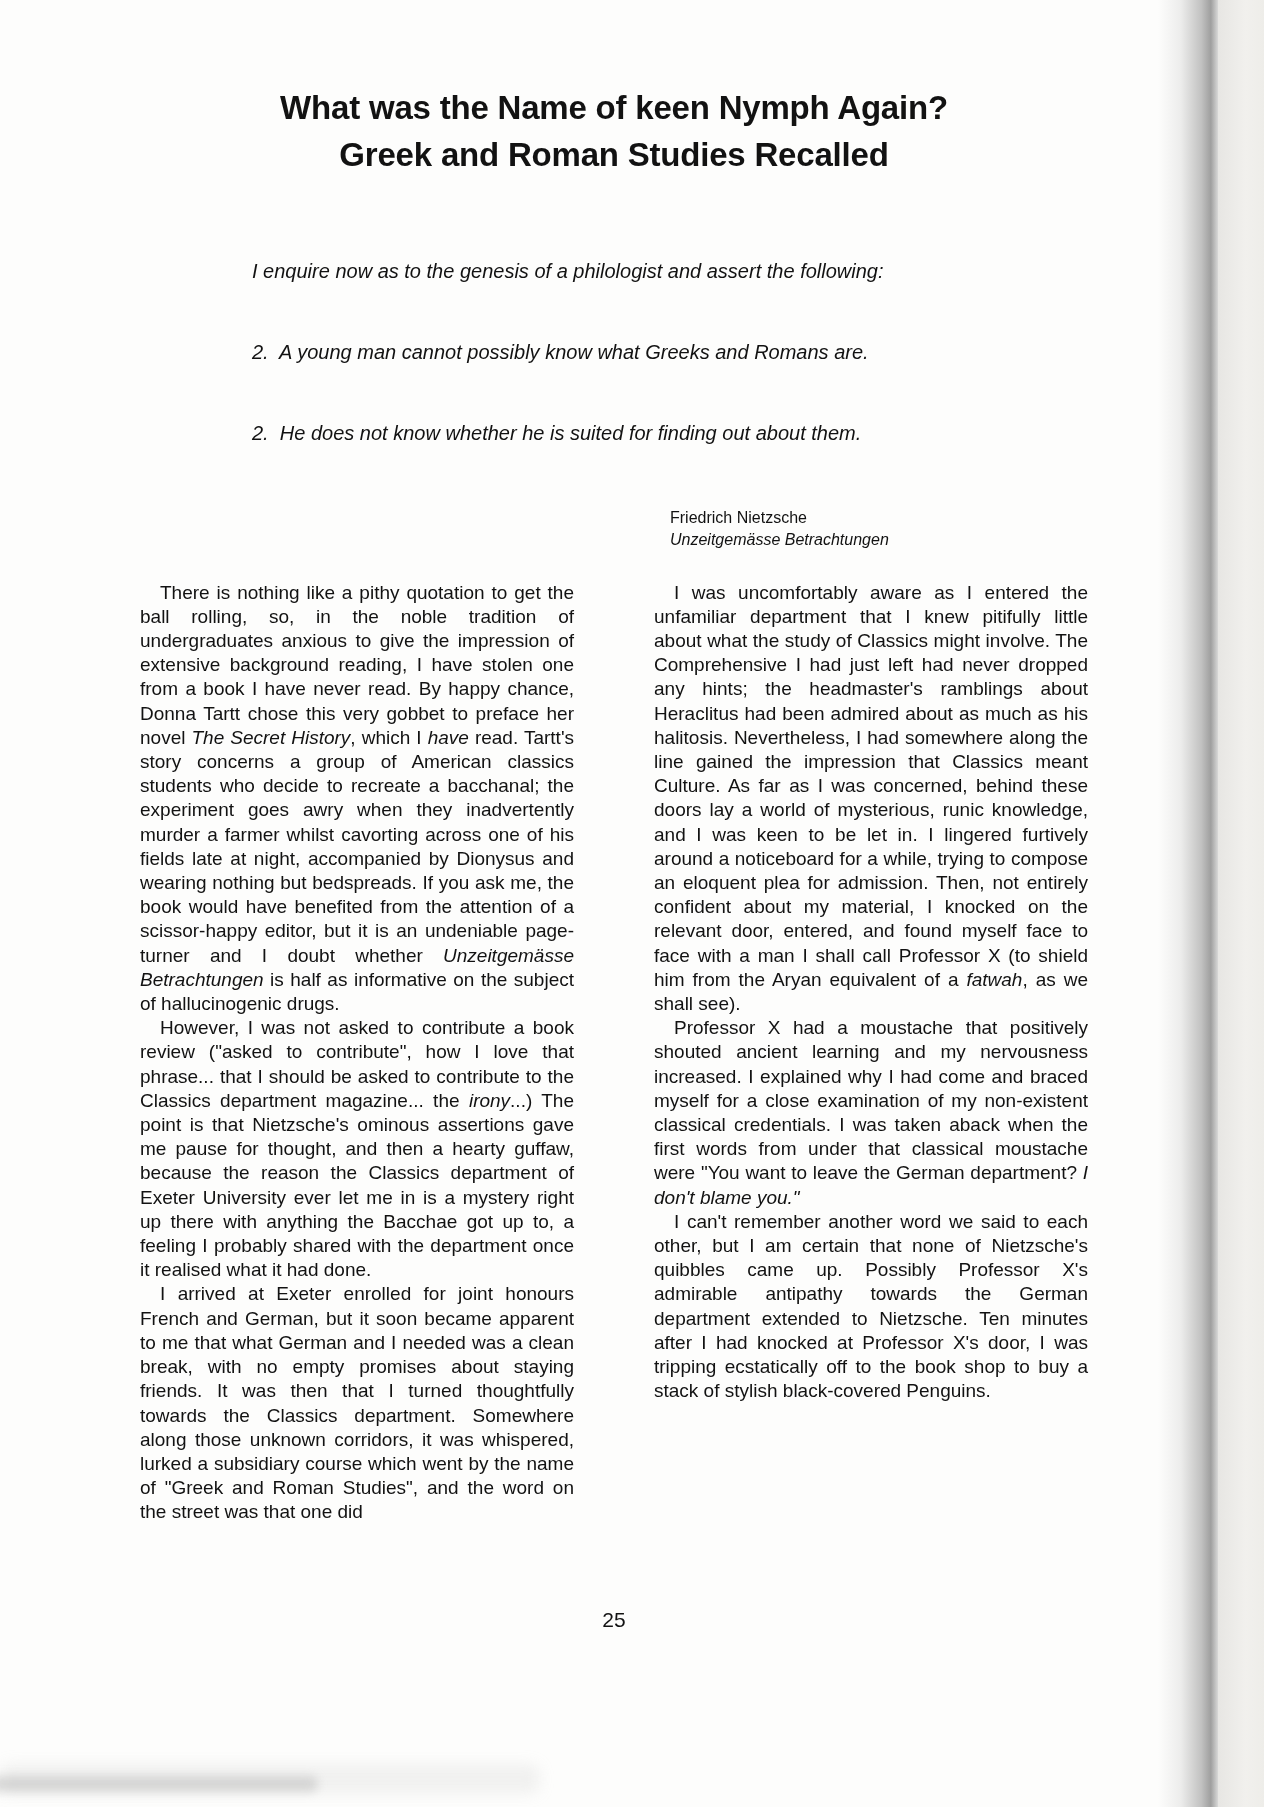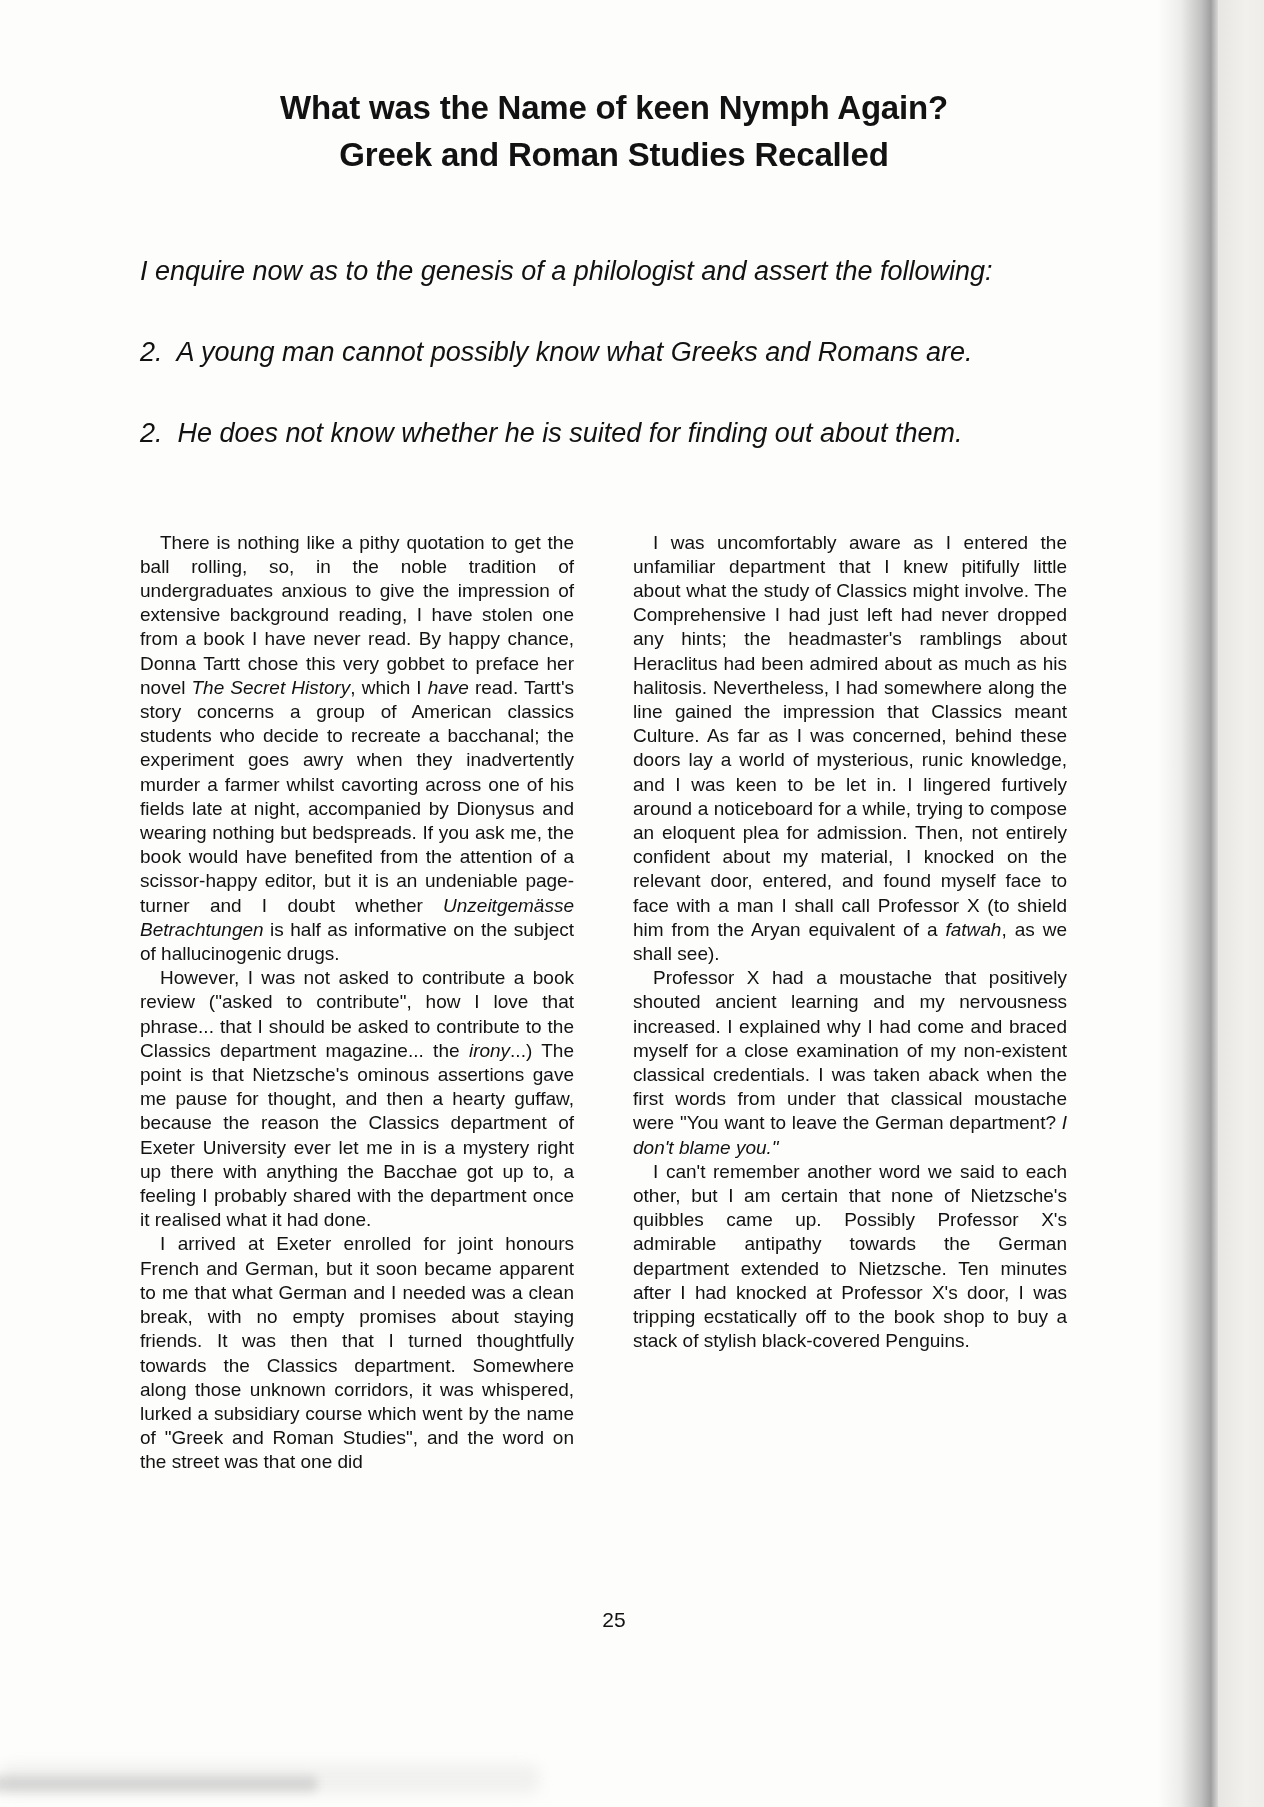--- a/index.html
+++ b/index.html
@@ -45,28 +45,28 @@
     letter-spacing:-0.2px;
   }
   .conjunction{
     font-size:33px;font-weight:bold;font-style:italic;margin-top:10px;
   }
   .subtitle{
     font-size:33px;font-weight:bold;margin-top:8px;letter-spacing:-0.2px;
   }
   .byline{font-size:24px;font-weight:bold;margin-top:6px;}
   .epigraph{
-    margin-top:30px;
-    font-style:italic;font-size:27px;line-height:27px;
+    margin-top:30px;margin-left:112px;
+    font-style:italic;font-size:20px;line-height:27px;
     white-space:pre-wrap;
   }
   .attribution{margin-left:530px;margin-top:6px;font-size:16px;line-height:22px;}
   .attribution .source{font-style:italic;}
   .columns{
-    display:flex;gap:59px;margin-top:30px;
+    display:flex;gap:80px;margin-top:30px;
   }
   .col{width:434px;font-size:19px;line-height:24.2px;text-align:justify;}
   .col p{margin:0;}
   .col p.indent{text-indent:20px;}
   .col em{font-style:italic;}
   .page-number{
     position:absolute;left:140px;top:1608px;width:948px;
     text-align:center;font-size:21px;
   }
 </style>
@@ -86,20 +86,24 @@
       <h1 class="title">What was the Name of keen Nymph Again?</h1>
       <div class="subtitle">Greek and Roman Studies Recalled</div>
     </div>
 
     <div class="epigraph">
       <div>I enquire now as to the genesis of a philologist and assert the following:</div>
       <div>2.  A young man cannot possibly know what Greeks and Romans are.</div>
       <div>2.  He does not know whether he is suited for finding out about them.</div>
     </div>
 
+    <div class="attribution">
+      <div>Friedrich Nietzsche</div>
+      <div class="source">Unzeitgemässe Betrachtungen</div>
+    </div>
 
     <div class="columns">
       <div class="col">
           <p class="indent"><span>There is nothing like a pithy quotation to get the ball rolling, so, in the noble tradition of undergraduates anxious to give the impression of extensive background reading, I have stolen one from a book I have never read. By happy chance, Donna Tartt chose this very gobbet to preface her novel </span><em>The Secret History</em><span>, which I </span><em>have</em><span> read. Tartt's story concerns a group of American classics students who decide to recreate a bacchanal; the experiment goes awry when they inadvertently murder a farmer whilst cavorting across one of his fields late at night, accompanied by Dionysus and wearing nothing but bedspreads. If you ask me, the book would have benefited from the attention of a scissor-happy editor, but it is an undeniable page-turner and I doubt whether </span><em>Unzeitgemässe Betrachtungen</em><span> is half as informative on the subject of hallucinogenic drugs.</span></p>
           <p class="indent"><span>However, I was not asked to contribute a book review ("asked to contribute", how I love that phrase... that I should be asked to contribute to the Classics department magazine... the </span><em>irony</em><span>...)  The point is that Nietzsche's ominous assertions gave me pause for thought, and then a hearty guffaw, because the reason the Classics department of Exeter University ever let me in is a mystery right up there with anything the Bacchae got up to, a feeling I probably shared with the department once it realised what it had done.</span></p>
           <p class="indent"><span>I arrived at Exeter enrolled for joint honours French and German, but it soon became apparent to me that what German and I needed was a clean break, with no empty promises about staying friends. It was then that I turned thoughtfully towards the Classics department. Somewhere along those unknown corridors, it was whispered, lurked a subsidiary course which went by the name of "Greek and Roman Studies", and the word on the street was that one did</span></p>
         </div>
       <div class="col">
           <p class="indent"><span>I was uncomfortably aware as I entered the unfamiliar department that I knew pitifully little about what the study of Classics might involve. The Comprehensive I had just left had never dropped any hints; the headmaster's ramblings about Heraclitus had been admired about as much as his halitosis. Nevertheless, I had somewhere along the line gained the impression that Classics meant Culture. As far as I was concerned, behind these doors lay a world of mysterious, runic knowledge, and I was keen to be let in. I lingered furtively around a noticeboard for a while, trying to compose an eloquent plea for admission. Then, not entirely confident about my material, I knocked on the relevant door, entered, and found myself face to face with a man I shall call Professor X (to shield him from the Aryan equivalent of a </span><em>fatwah</em><span>, as we shall see).</span></p>
           <p class="indent"><span>Professor X had a moustache that positively shouted ancient learning and my nervousness increased. I explained why I had come and braced myself for a close examination of my non-existent classical credentials. I was taken aback when the first words from under that classical moustache were "You want to leave the German department? </span><em>I don't blame you."</em></p>

